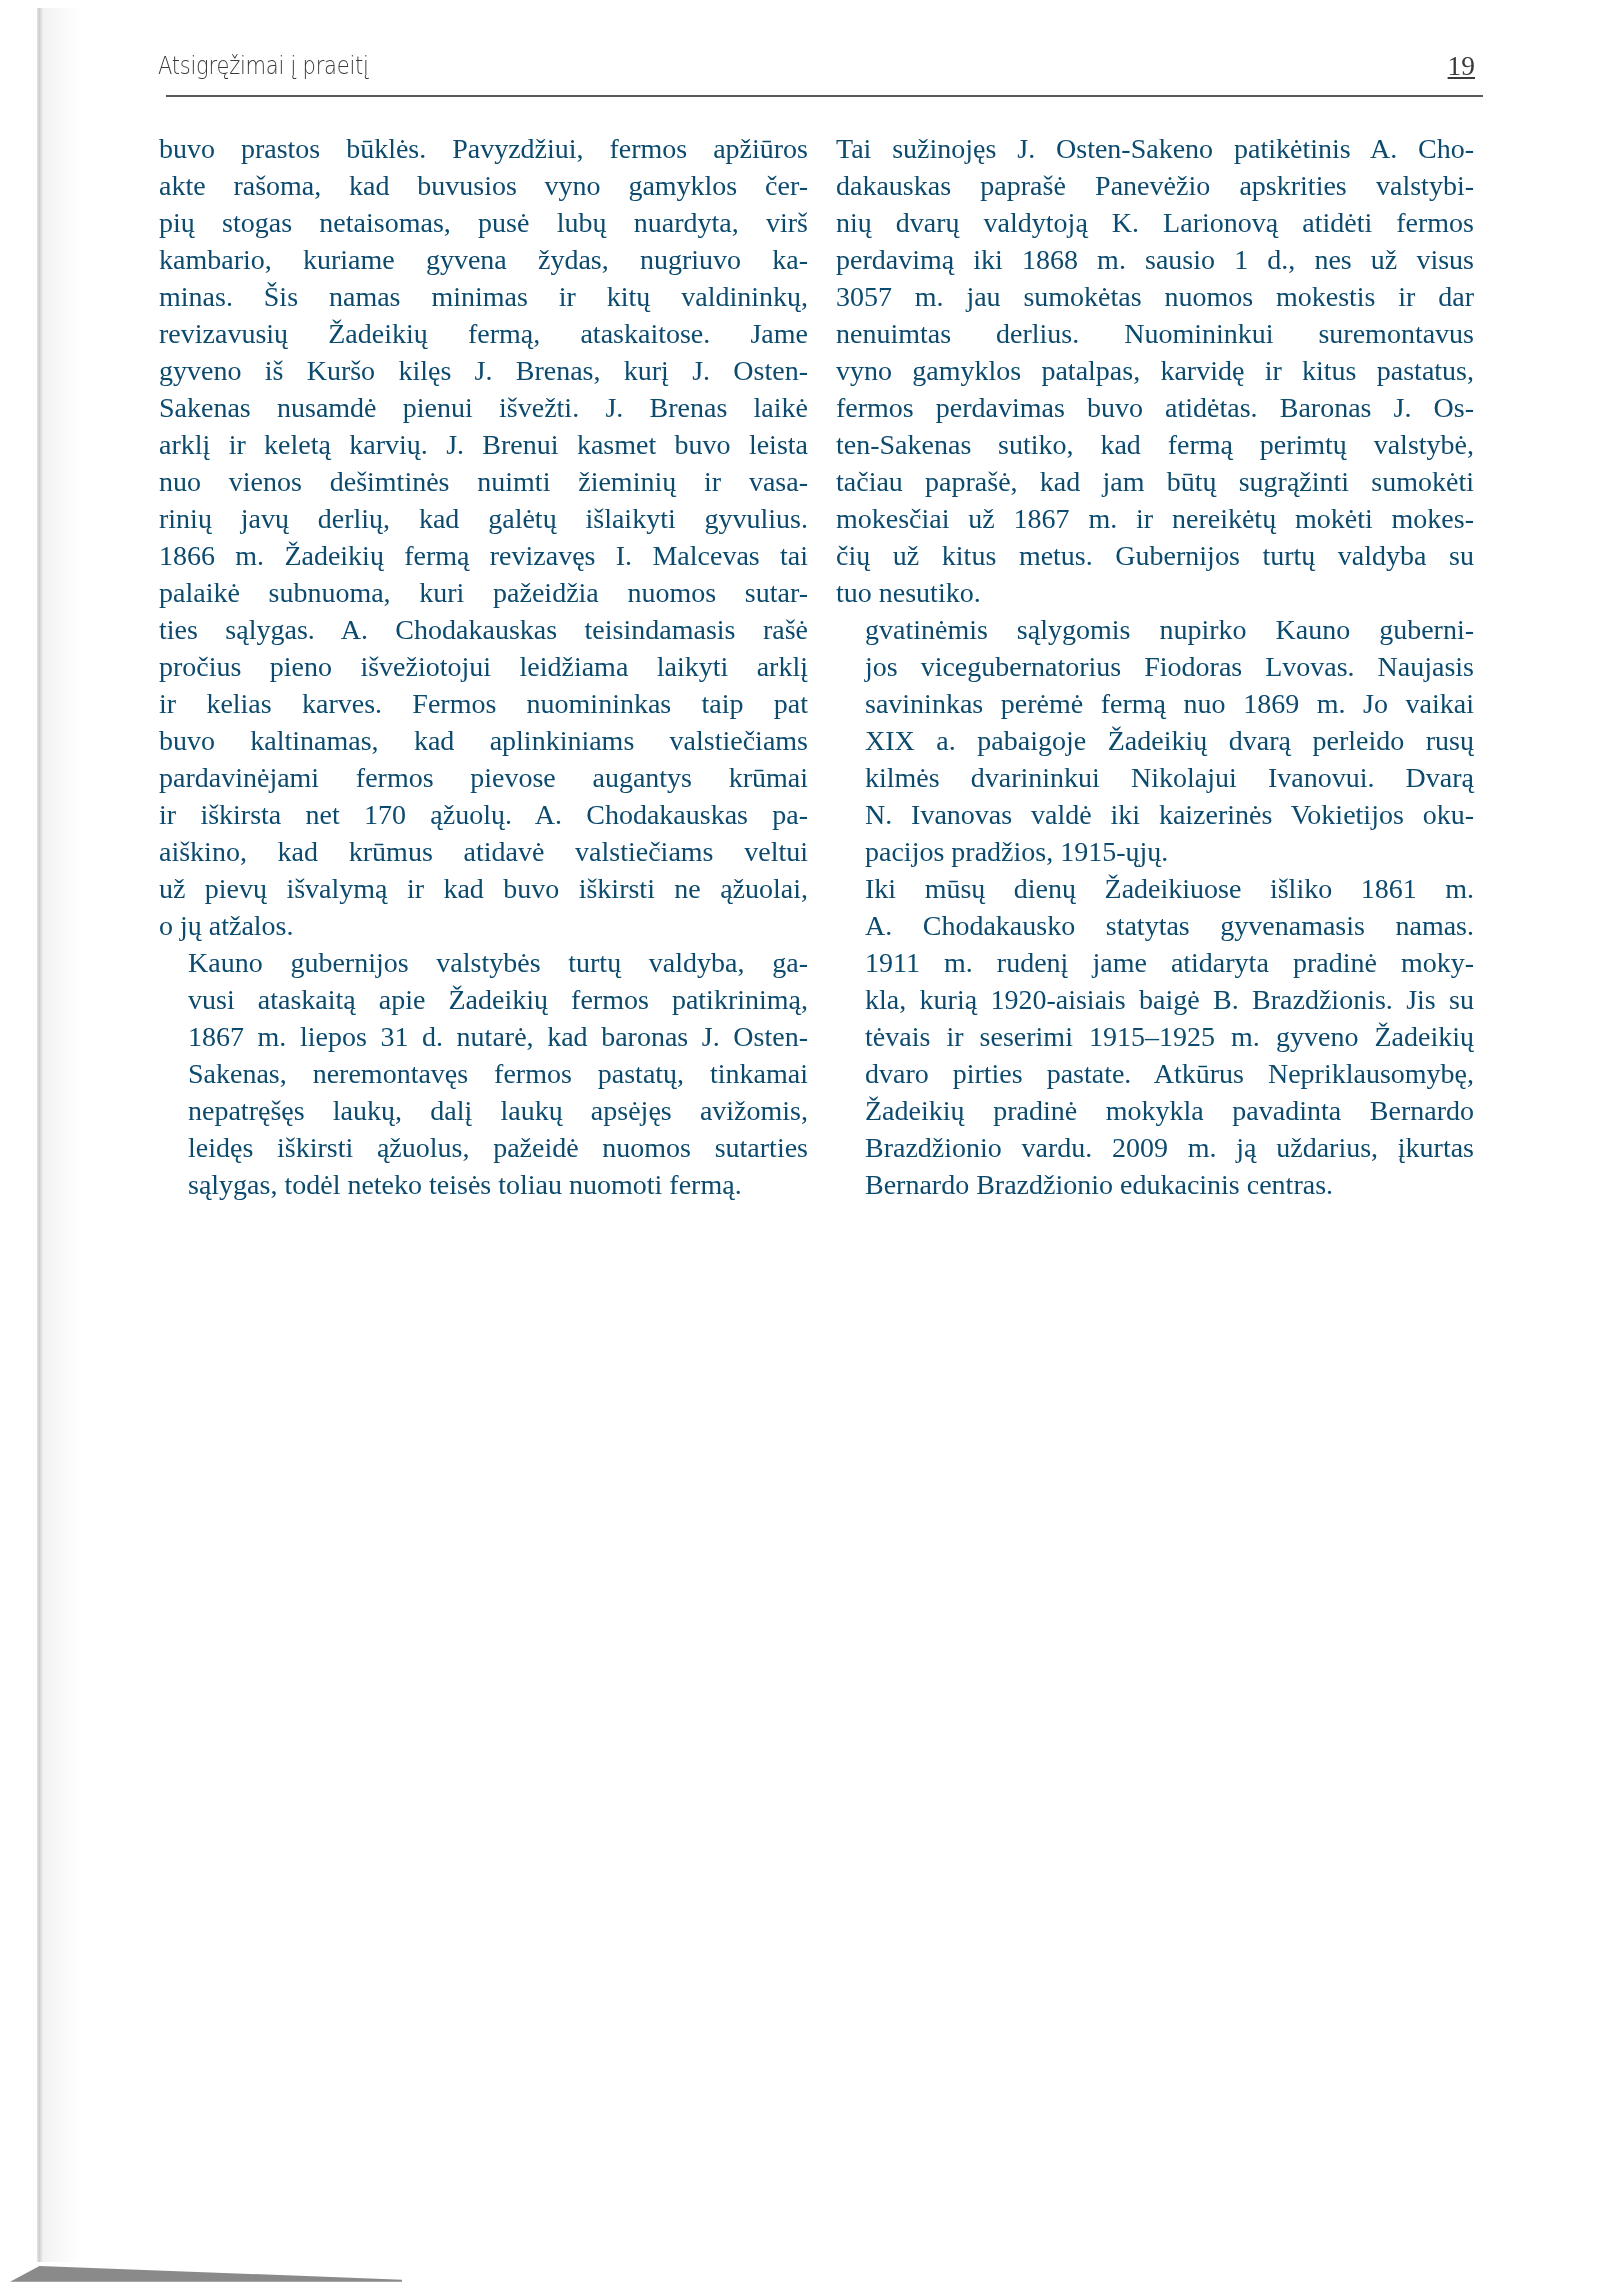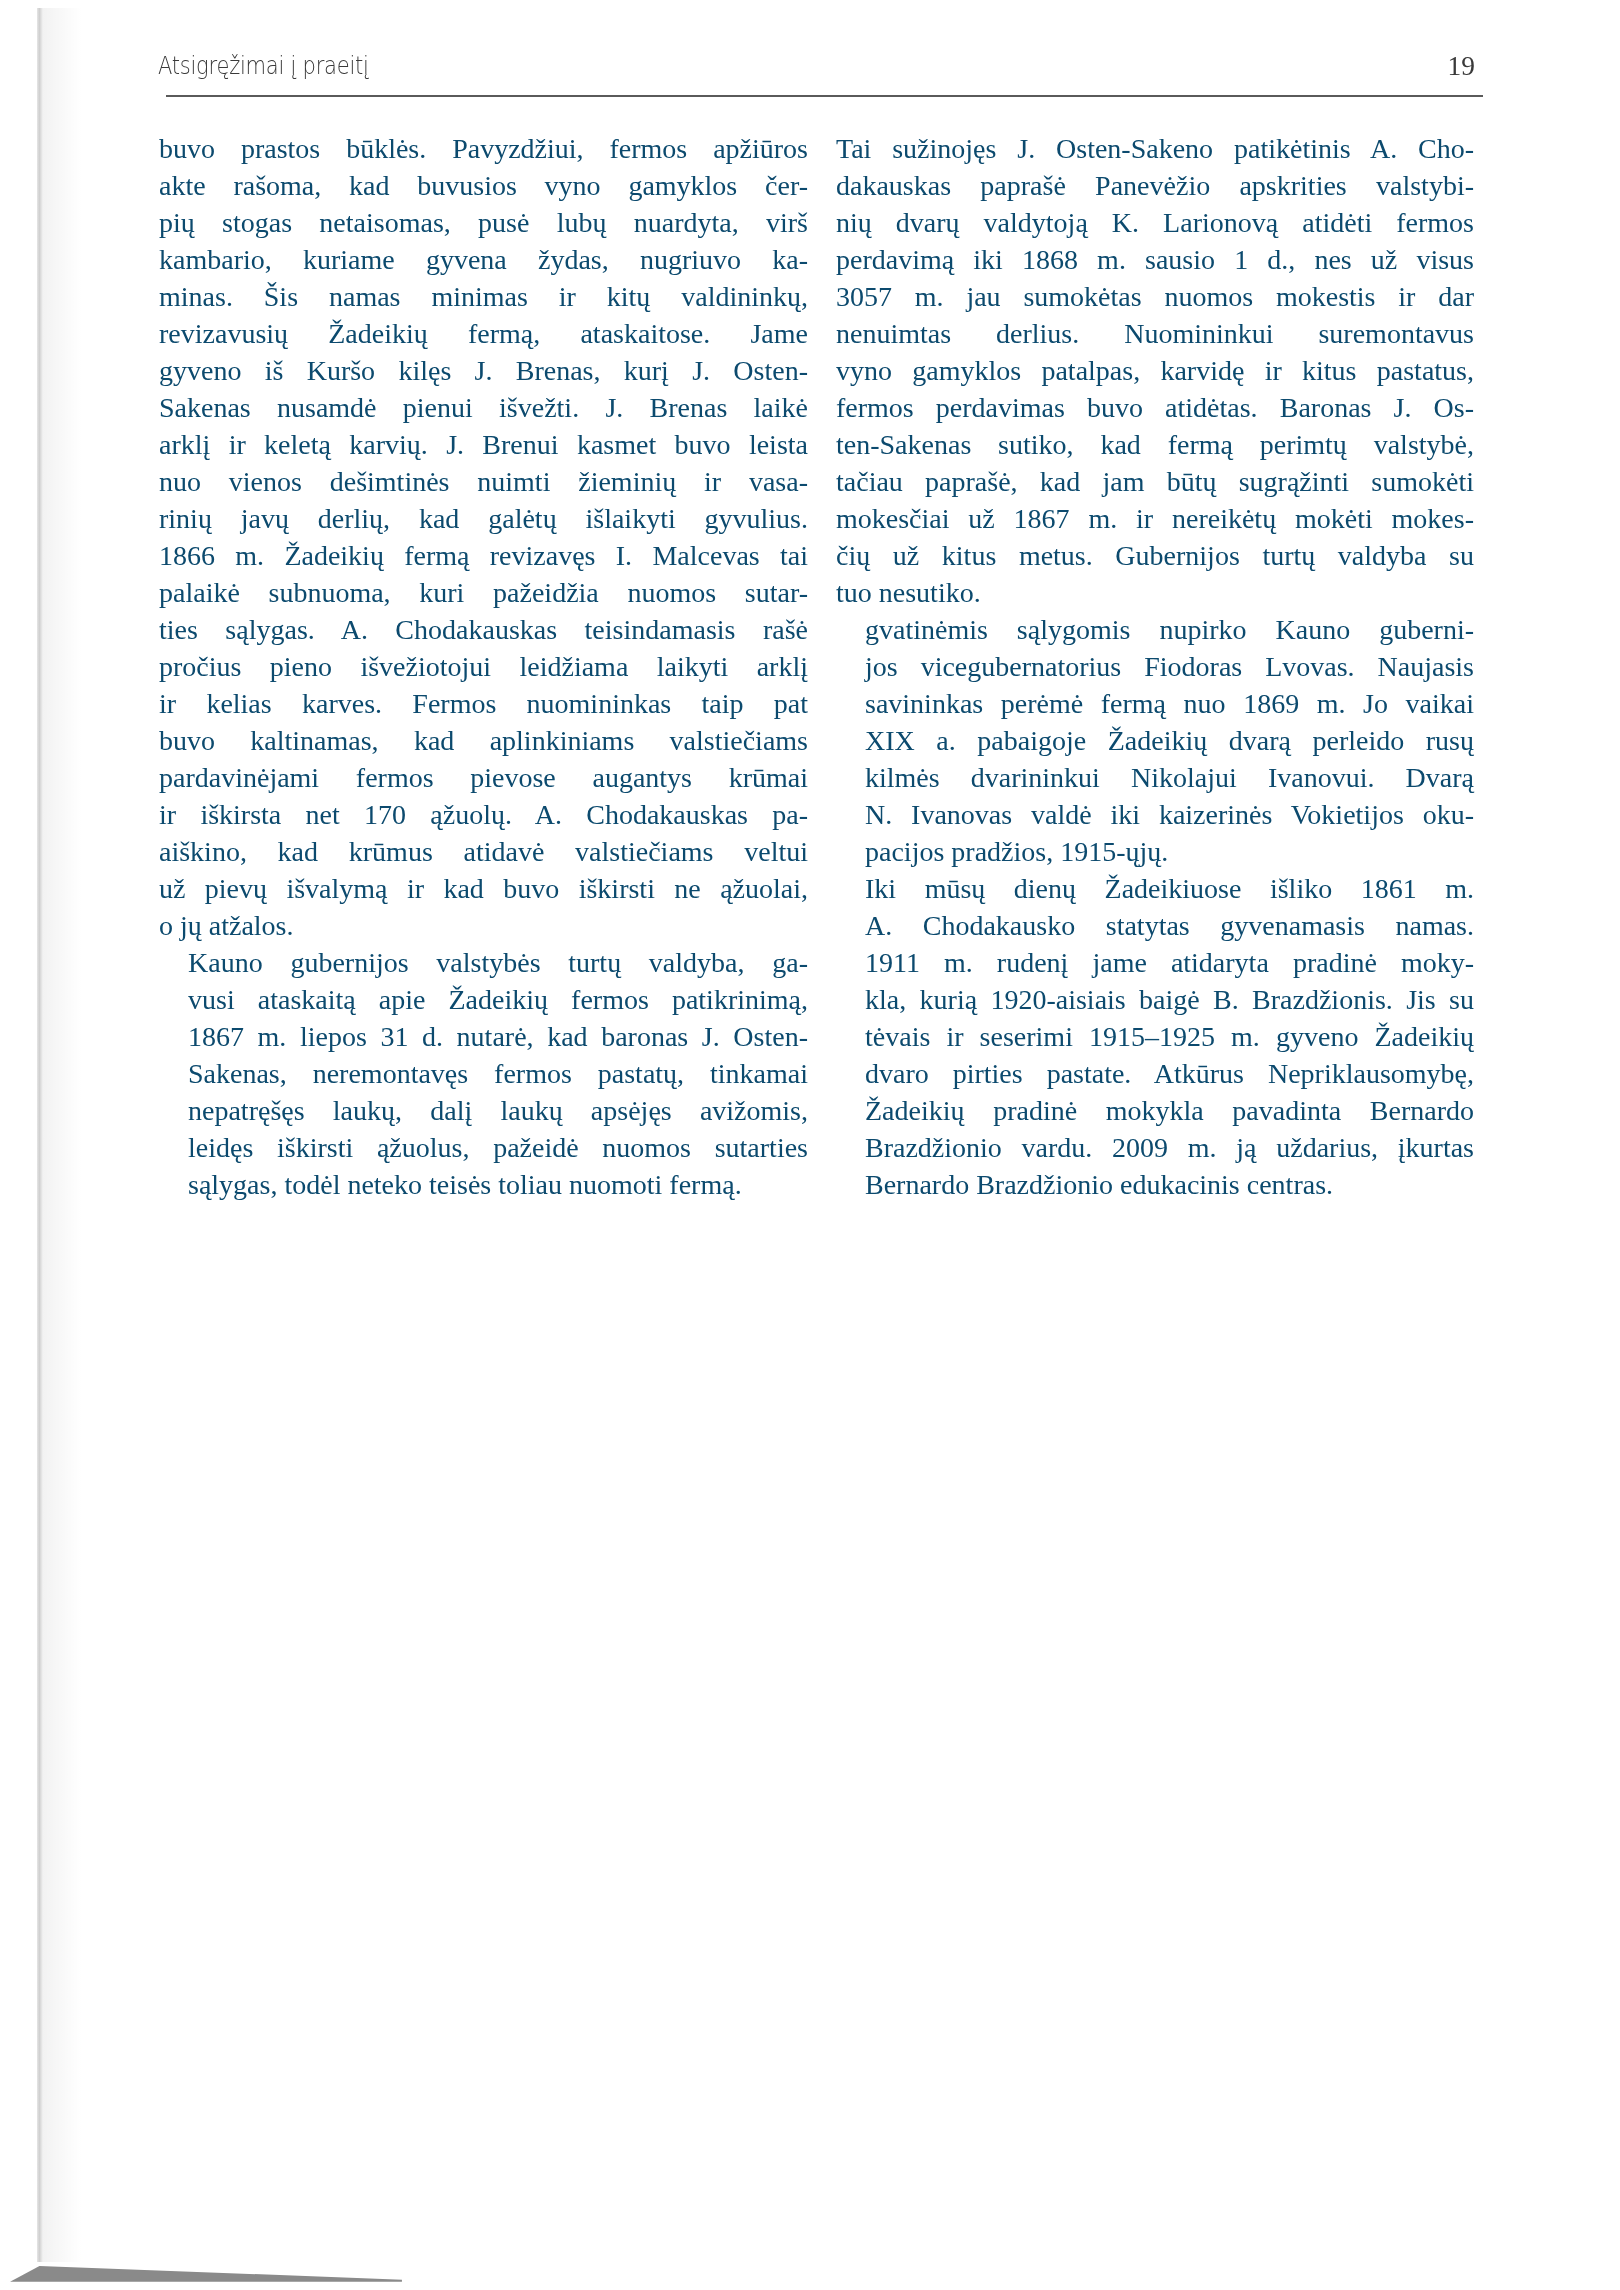--- a/index.html
+++ b/index.html
@@ -21,21 +21,21 @@
     .running-head {
       position: absolute; left: 158px; top: 51px; width: 1317px; height: 39px;
     }
     .running-title {
       position: absolute; left: 0; top: 0;
       font-family: "DejaVu Sans", sans-serif; font-size: 24.5px; font-weight: 300; color: #3a3a3a;
       letter-spacing: -0.3px; transform: scaleX(0.86); transform-origin: left top;
     }
     .page-number {
       position: absolute; right: 0; top: 0;
-      font-family: "Liberation Serif", serif; font-size: 27.4px; color: #3a3a3a;
+      font-family: "Liberation Serif", serif; font-size: 27.4px; color: #3a3a3a; text-decoration: underline;
     }
     .head-rule {
       position: absolute; left: 166px; top: 95px; width: 1317px; height: 2px; background: #5a5a5a;
     }
     .column {
       position: absolute; top: 130px;
       font-family: "Liberation Serif", serif; font-size: 28px; line-height: 37px;
       text-align: justify; color: #0c4a6e;
     }
     .col-left { left: 159px; width: 649px; }

